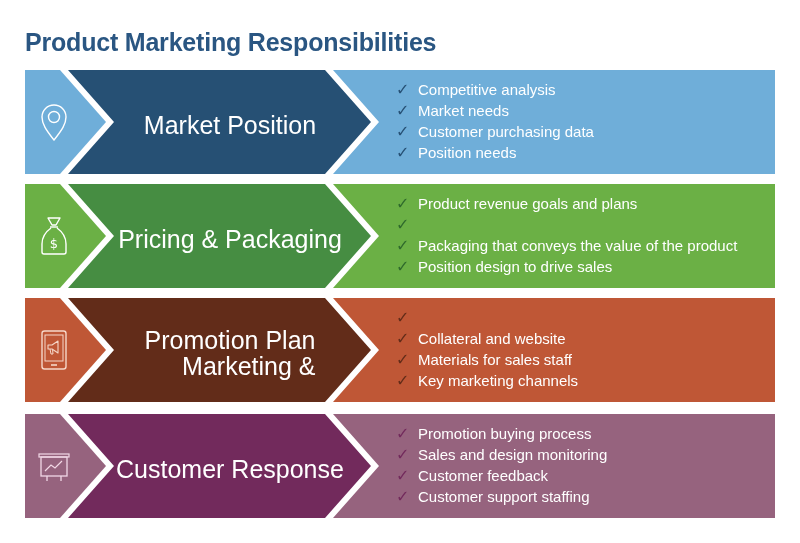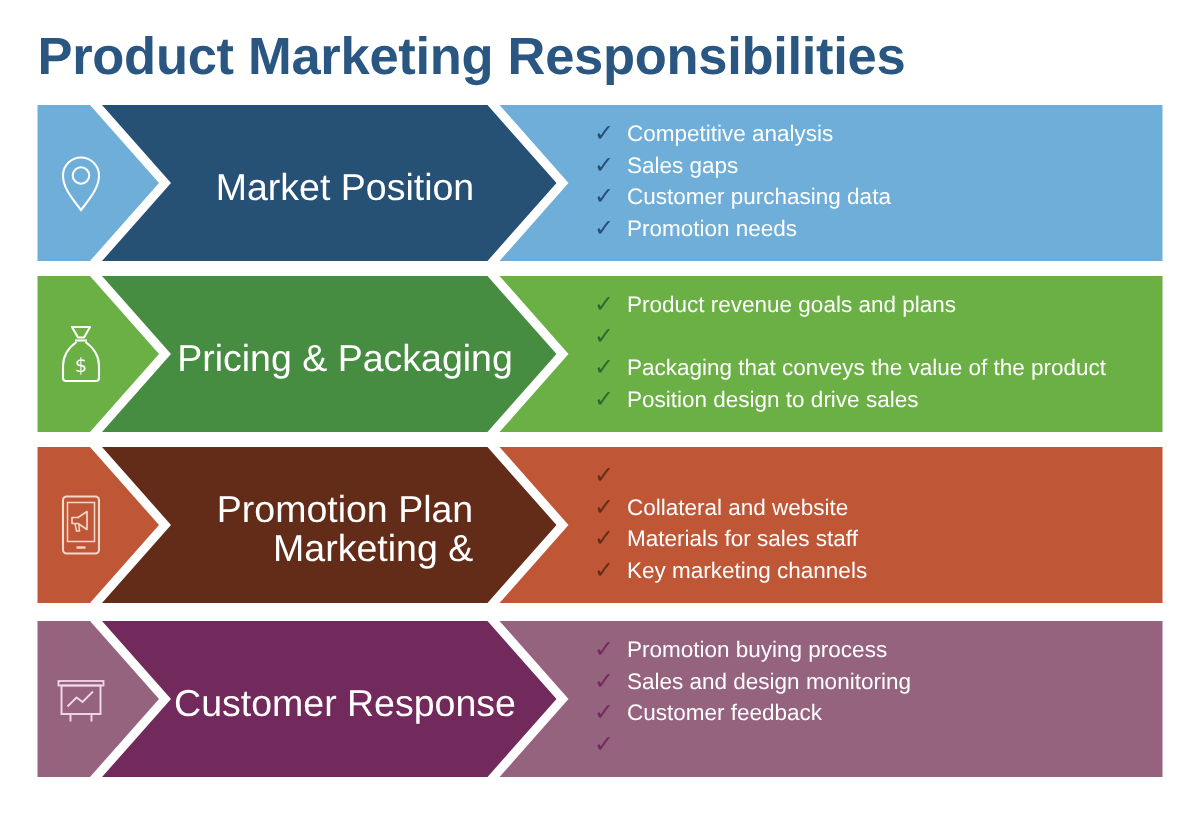--- a/index.html
+++ b/index.html
@@ -1,17 +1,17 @@
 <!DOCTYPE html>
 <html><head>
 <meta charset="utf-8">
 <style>
   html, body { margin:0; padding:0; background:#ffffff; }
   body { width:800px; height:543px; position:relative; overflow:hidden; font-family:"Liberation Sans", "DejaVu Sans", sans-serif; }
-  .title { position:absolute; left:25px; top:18px; font-size:35px; font-weight:bold; color:#2a5682; letter-spacing:-0.2px; white-space:nowrap; }
+  .title { position:absolute; left:25px; top:28px; font-size:25px; font-weight:bold; color:#2a5682; letter-spacing:-0.2px; white-space:nowrap; }
   .row { position:absolute; left:0; width:800px; height:104px; }
   .row svg.shapes { position:absolute; left:0; top:0; width:800px; height:104px; }
   .icon { position:absolute; left:36px; top:30px; width:36px; height:44px; }
   .label { position:absolute; left:110px; width:240px; top:0; height:110px; display:flex; align-items:center; justify-content:center; text-align:right; color:#ffffff; font-size:25px; line-height:26px; }
   .items { position:absolute; left:396px; top:9px; margin:0; padding:0; list-style:none; }
   .items li { height:21px; line-height:21px; font-size:15px; color:#ffffff; white-space:nowrap; display:flex; align-items:center; }
   .items li .check { width:22px; font-size:16px; display:inline-block; }
 </style>
 </head>
 <body>
@@ -29,29 +29,29 @@
     <circle cx="18" cy="17" r="5.5" fill="none" stroke="#ffffff" stroke-width="1.4"></circle>
   </svg>
   <div class="label">Market Position</div>
   <ul class="items">
     <li>
         <span class="check" style="color:#265074">✓</span>
         <span>Competitive analysis</span>
       </li>
     <li>
         <span class="check" style="color:#265074">✓</span>
-        <span>Sales gaps</span>
+        <span>Market needs</span>
       </li>
     <li>
         <span class="check" style="color:#265074">✓</span>
         <span>Customer purchasing data</span>
       </li>
     <li>
         <span class="check" style="color:#265074">✓</span>
-        <span>Promotion needs</span>
+        <span>Position needs</span>
       </li>
   </ul>
 </div>
 
 <div class="row" style="top:184px;">
   <svg class="shapes" viewBox="0 0 800 104">
     <polygon points="25,0 60,0 106,52 60,104 25,104" fill="#6bb045"></polygon>
     <polygon points="68,0 325,0 371,52 325,104 68,104 114,52" fill="#468d42"></polygon>
     <polygon points="333,0 775,0 775,104 333,104 379,52" fill="#6bb045"></polygon>
   </svg>
@@ -141,15 +141,16 @@
     <li>
         <span class="check" style="color:#722a5c">✓</span>
         <span>Sales and design monitoring</span>
       </li>
     <li>
         <span class="check" style="color:#722a5c">✓</span>
         <span>Customer feedback</span>
       </li>
     <li>
         <span class="check" style="color:#722a5c">✓</span>
+        <span>Customer support staffing</span>
       </li>
   </ul>
 </div>
 
 </body></html>

